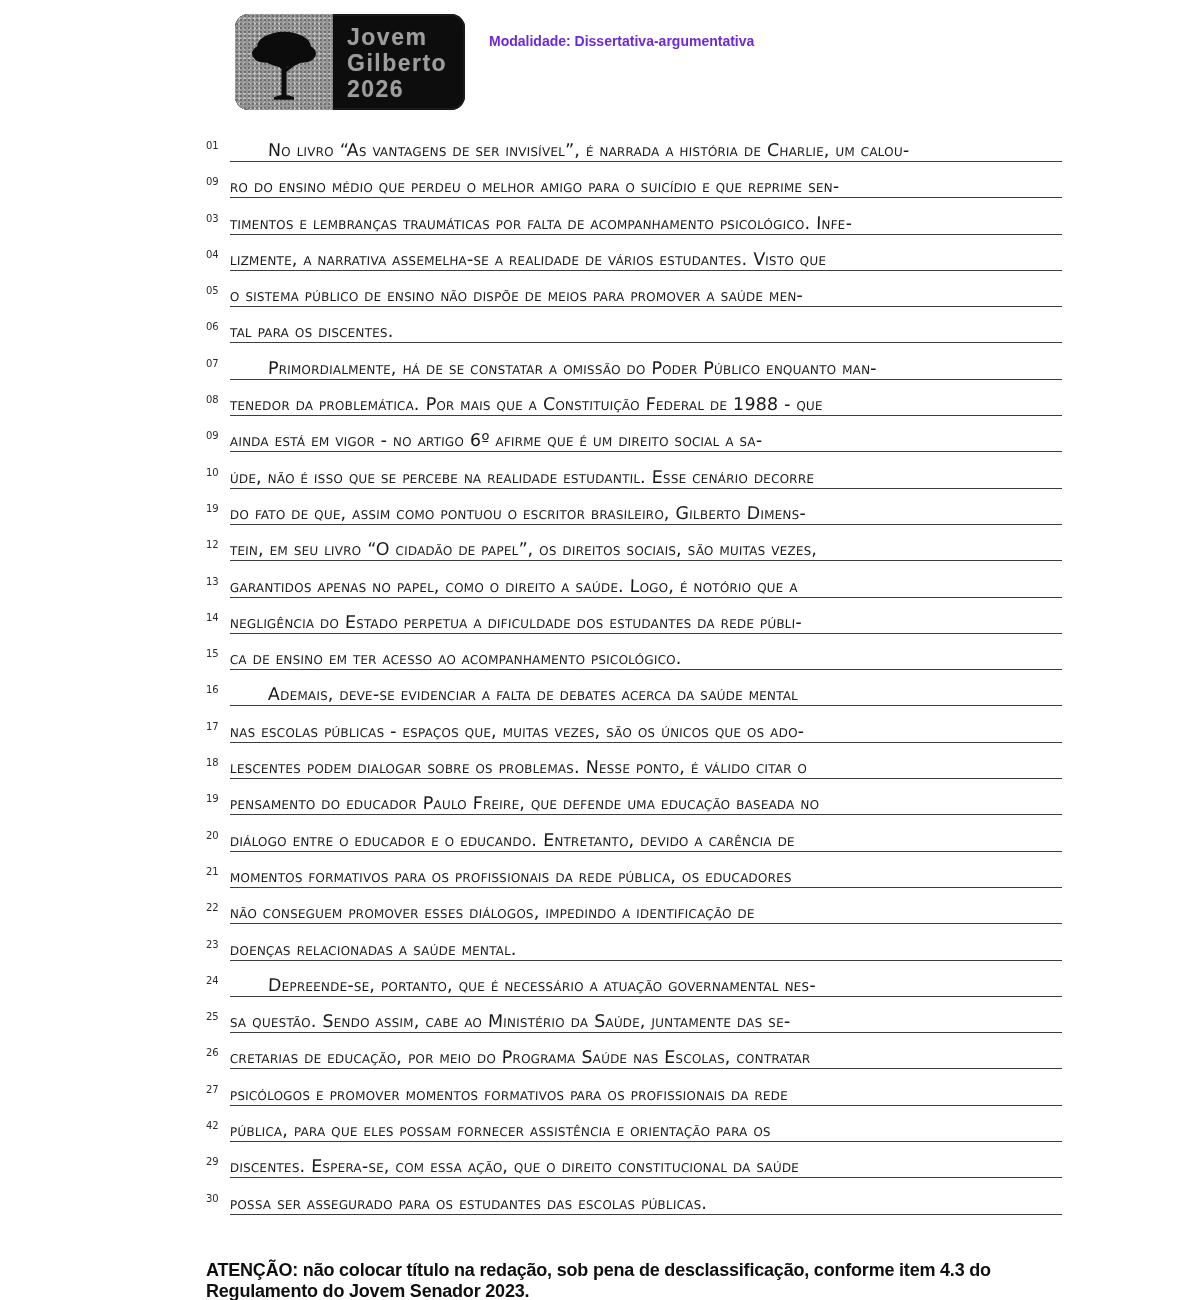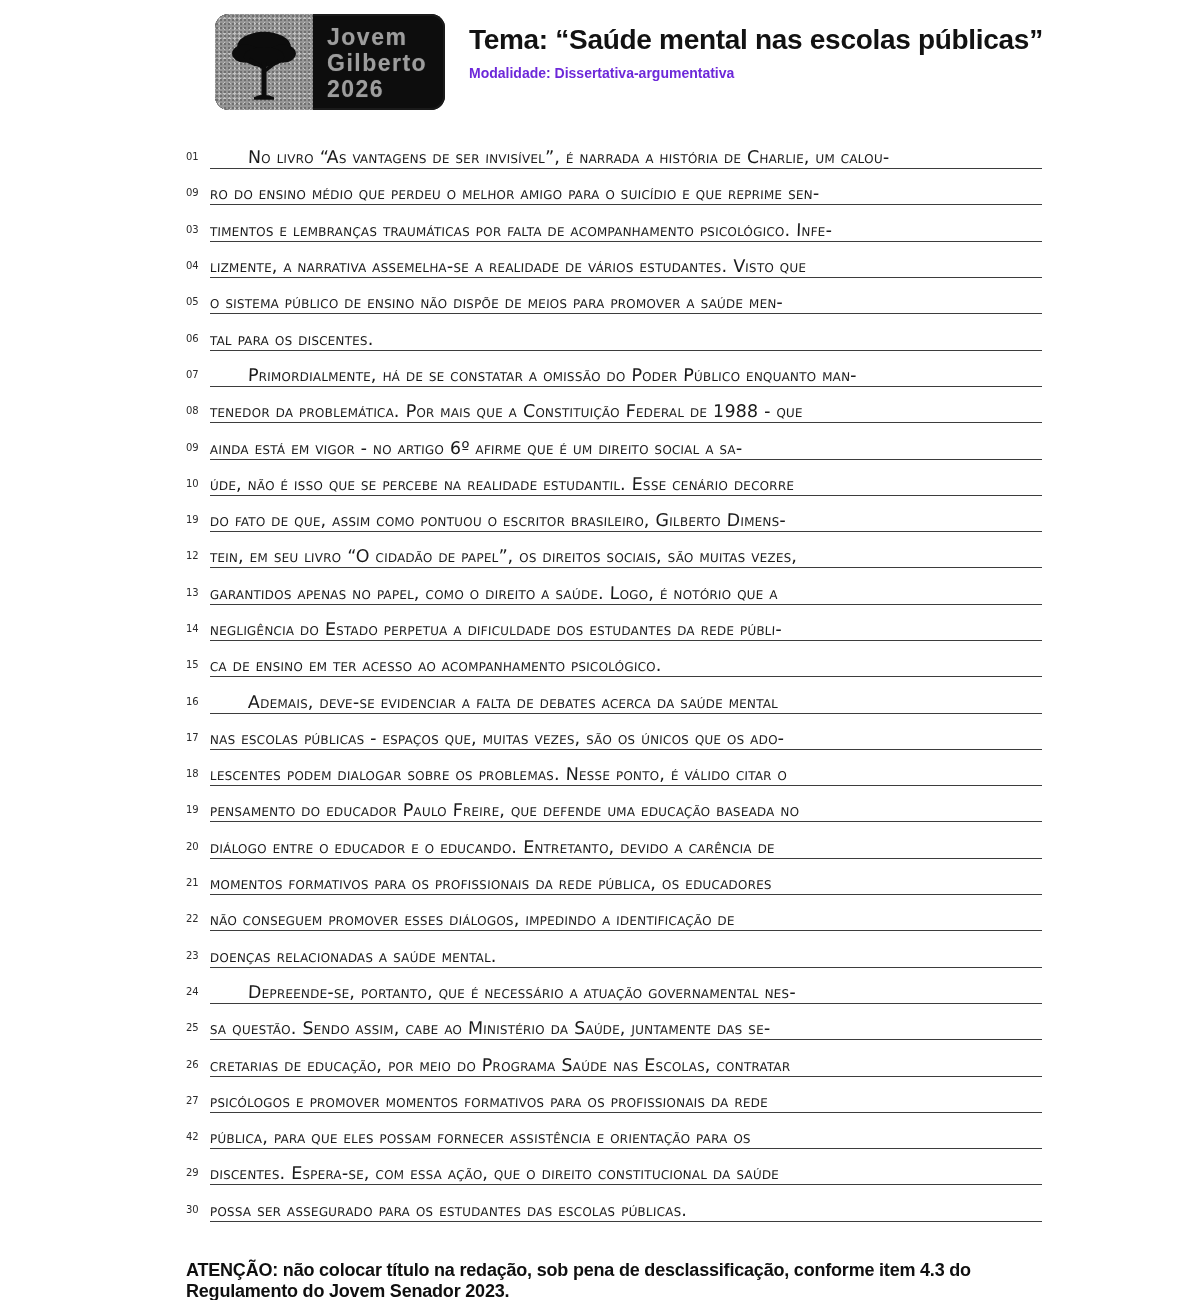--- a/index.html
+++ b/index.html
@@ -2,20 +2,21 @@
 <html lang="pt"><head>
 <meta charset="utf-8">
 <style>
   html,body{margin:0;padding:0;background:#ffffff;}
   .page{
     position:relative;
     width:1056px;height:1300px;
     background:#ffffff;
     font-family:"Liberation Sans",sans-serif;
     overflow:hidden;
+    margin-left:20px;
   }
 
   
   .header{
     position:absolute;left:215px;top:14px;
     display:flex;align-items:flex-start;gap:24px;
   }
   .logo{
     width:230px;height:96px;
     background:#0d0d0d;
@@ -59,21 +60,21 @@
     font-weight:700;
     color:#6d28d9;
   }
 
   
   .essay{
     position:absolute;left:186px;top:140px;
     width:856px;
   }
   .row{
-    display:flex;align-items:center;
+    display:flex;align-items:flex-start;
     height:36.3px;
   }
   .num{
     width:24px;
     font-family:"DejaVu Sans",sans-serif;
     font-size:10px;color:#2b2b2b;
     padding-bottom:3px;
     flex:0 0 auto;
   }
   .rule{
@@ -123,21 +124,20 @@
           </g>
         </svg>
       </div>
       <div class="logo-right">
         <div>Jovem</div>
         <div>Gilberto</div>
         <div>2026</div>
       </div>
     </div>
     <div class="title-block">
-      <h1 class="title">Tema: “Saúde mental nas escolas públicas”</h1>
       <div class="subtitle">Modalidade: Dissertativa-argumentativa</div>
     </div>
   </header>
 
   <main class="essay">
   <div class="row">
     <span class="num">01</span>
     <span class="rule">
       <span class="hw indent">No livro “As vantagens de ser invisível”, é narrada a história de Charlie, um calou-</span>
     </span>

